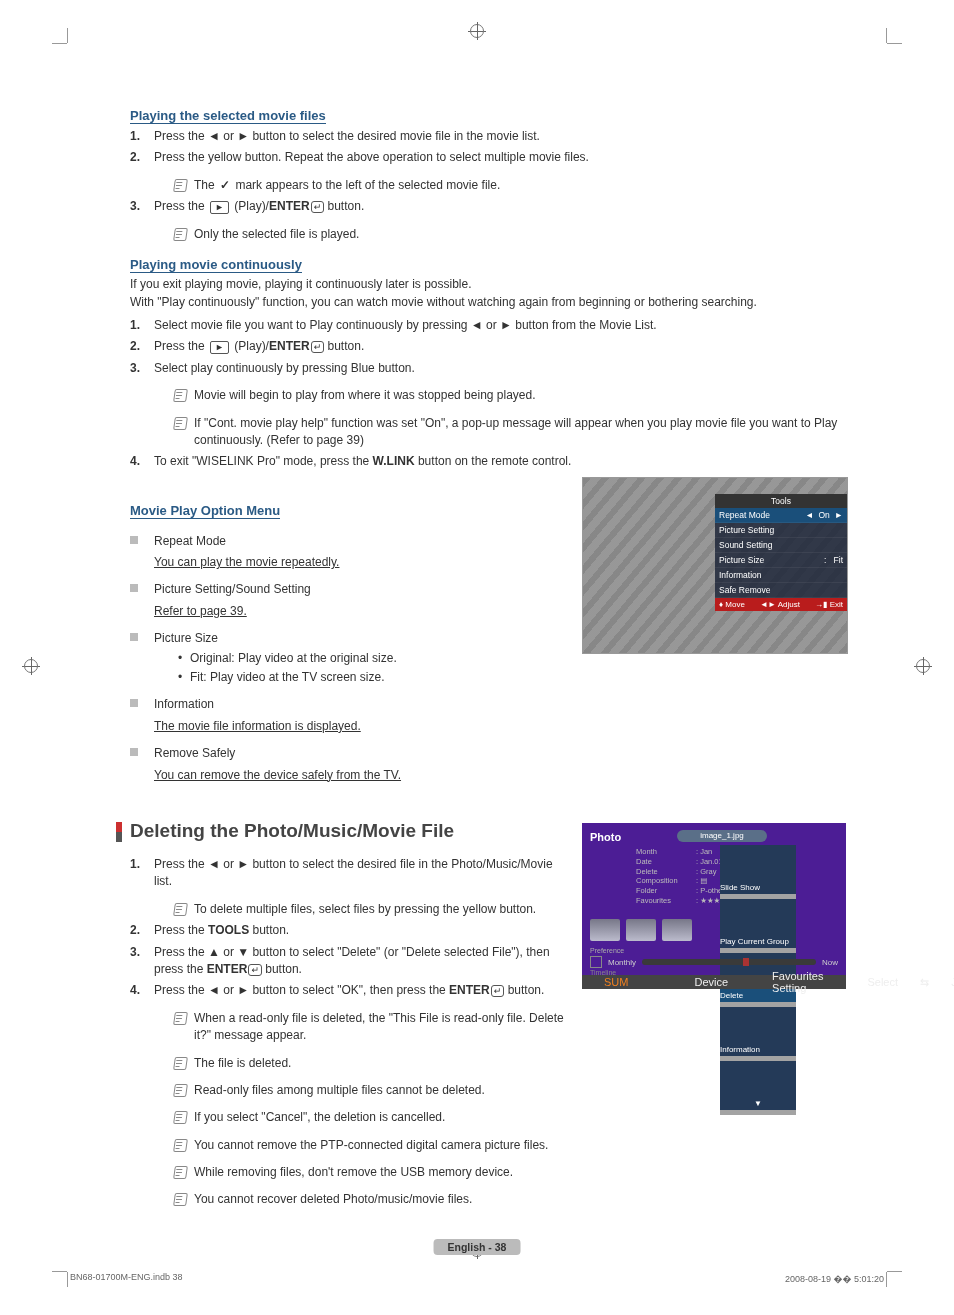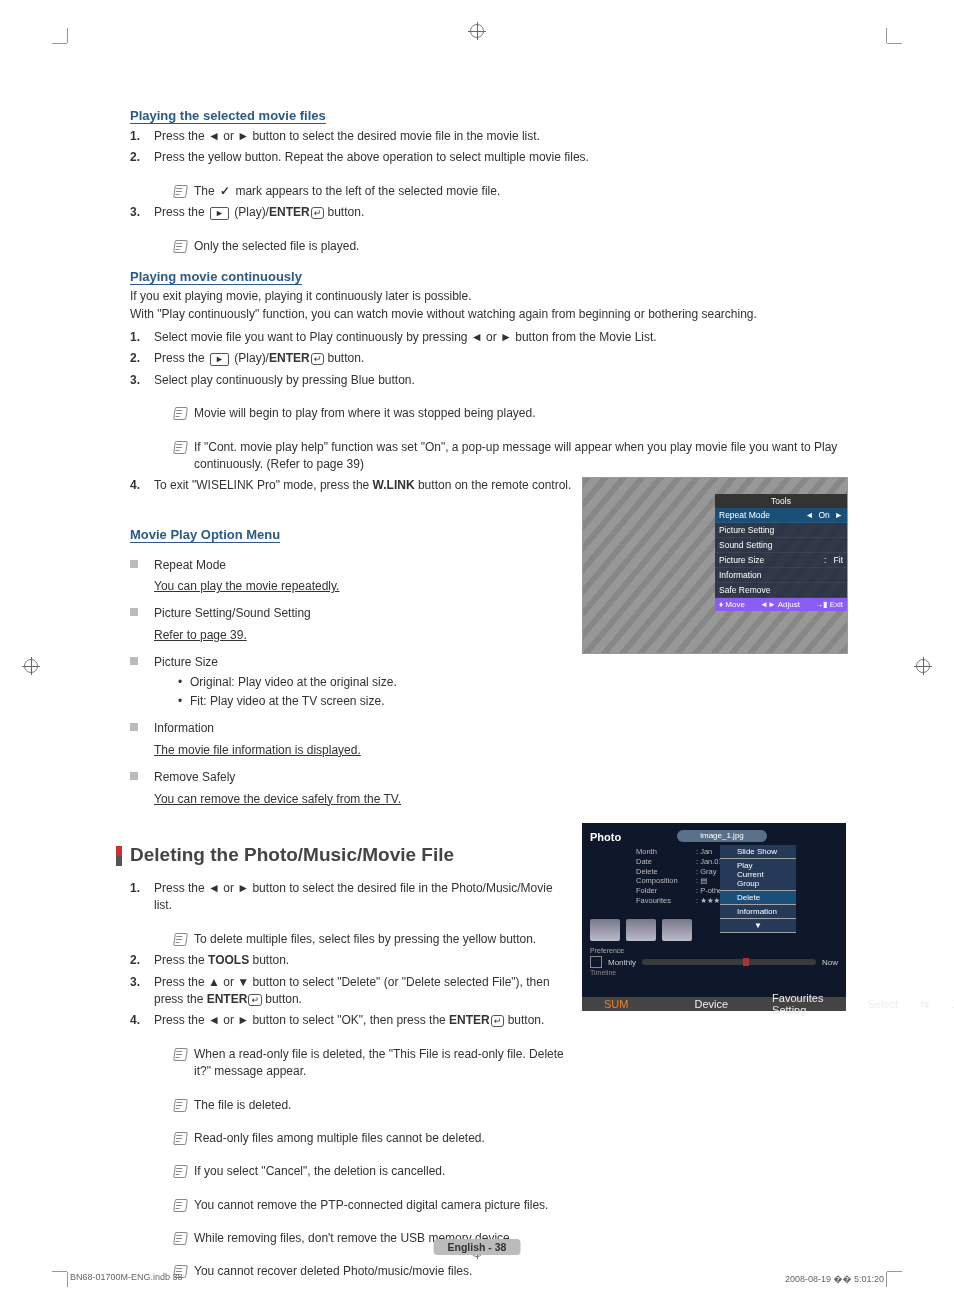--- a/index.html
+++ b/index.html
@@ -66,21 +66,21 @@
   }
   ol.num > li .n{
     position:absolute;
     left:0;
     top:0;
     font-weight:bold;
   }
   .note{
     position:relative;
     padding-left:40px;
-    margin-top:16px;
+    margin-top:10px;
     line-height:1.45;
   }
   .note:before{
     content:"";
     position:absolute;
     left:20px;
     top:2px;
     width:11px;
     height:11px;
     border:1px solid #888;
@@ -190,34 +190,34 @@
   .tools-row{
     background:rgba(20,30,50,0.78);
     padding:2px 4px;
     display:flex;
     justify-content:space-between;
     align-items:center;
     border-bottom:1px solid rgba(255,255,255,0.06);
   }
   .tools-row.sel{ background:#1a4f7a;}
   .tools-foot{
-    background:#8b5cf6;
+    background:#b91c1c;
     padding:2px 4px;
     display:flex;
     justify-content:space-between;
     gap:4px;
     font-size:8px;
   }
   .osd2{
     position:absolute;
     left:582px;
     top:823px;
     width:264px;
-    height:188px;
-    background:#0f172a;
+    height:166px;
+    background:#4c1d95;
     color:#ccc;
     font-size:8px;
   }
   .photo-label{
     position:absolute;
     left:8px;
     top:8px;
     font-weight:bold;
     color:#fff;
     font-size:11px;
@@ -246,21 +246,21 @@
   .meta div{display:flex; gap:16px;}
   .meta .k{width:44px;}
   .ctx-menu{
     position:absolute;
     left:138px;
     top:22px;
     width:76px;
     background:#243a58;
     color:#fff;
   }
-  .ctx-menu div{padding:2px 17px; border-bottom:1px solid #a3a3a3; font-size:8px;}
+  .ctx-menu div{padding:2px 0; border-bottom:5px solid #a3a3a3; font-size:8px;margin-top:36px;}
   .ctx-menu div.sel{background:#1a4f7a;}
   .thumbs{
     position:absolute;
     left:8px;
     top:96px;
     display:flex;
     gap:6px;
   }
   .thumbs .t{
     width:30px; height:22px;

